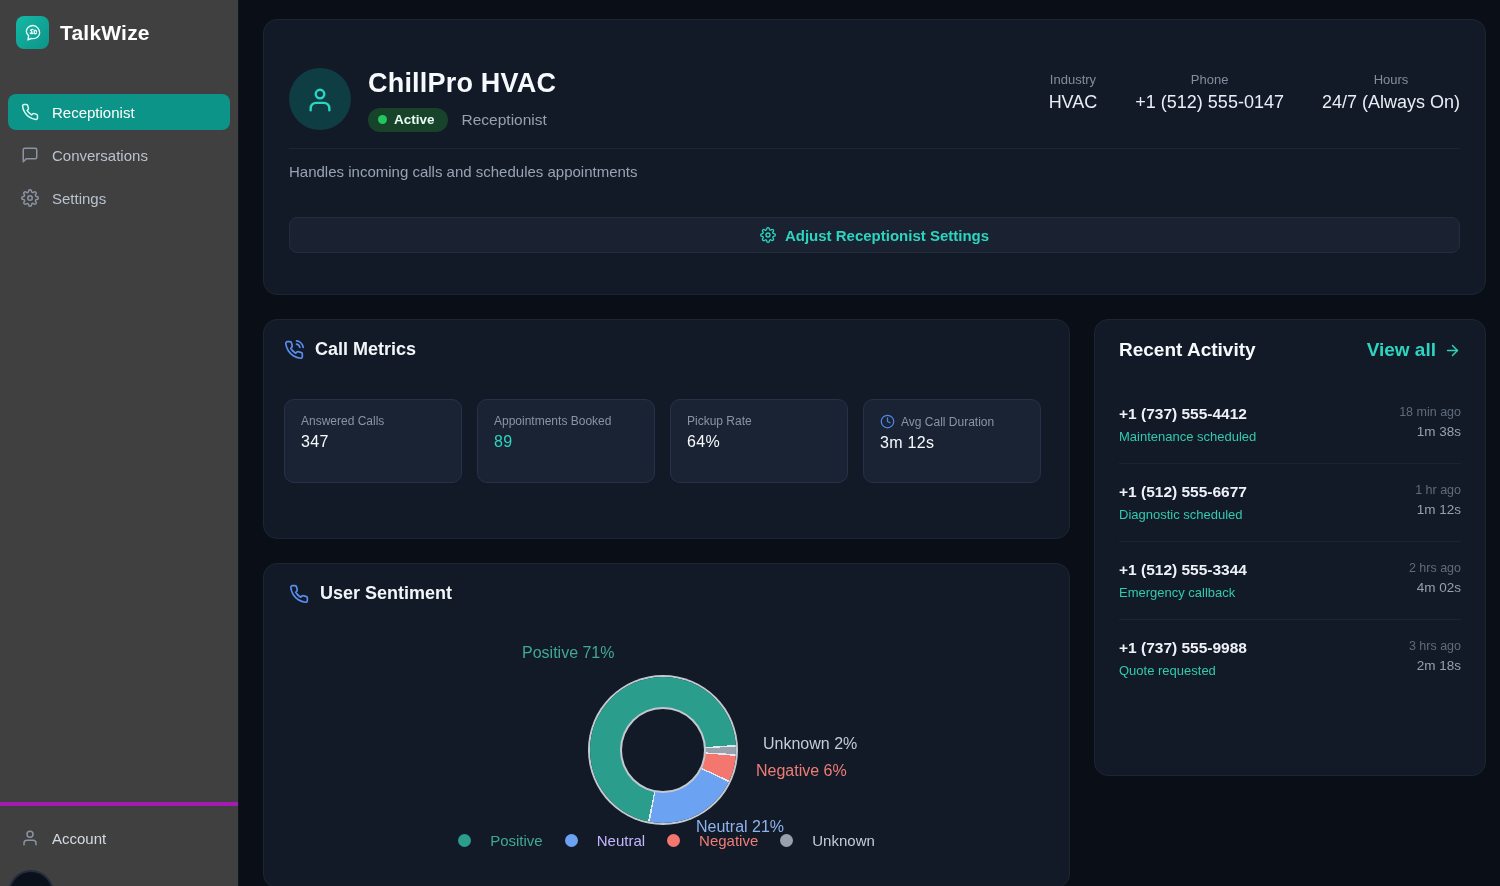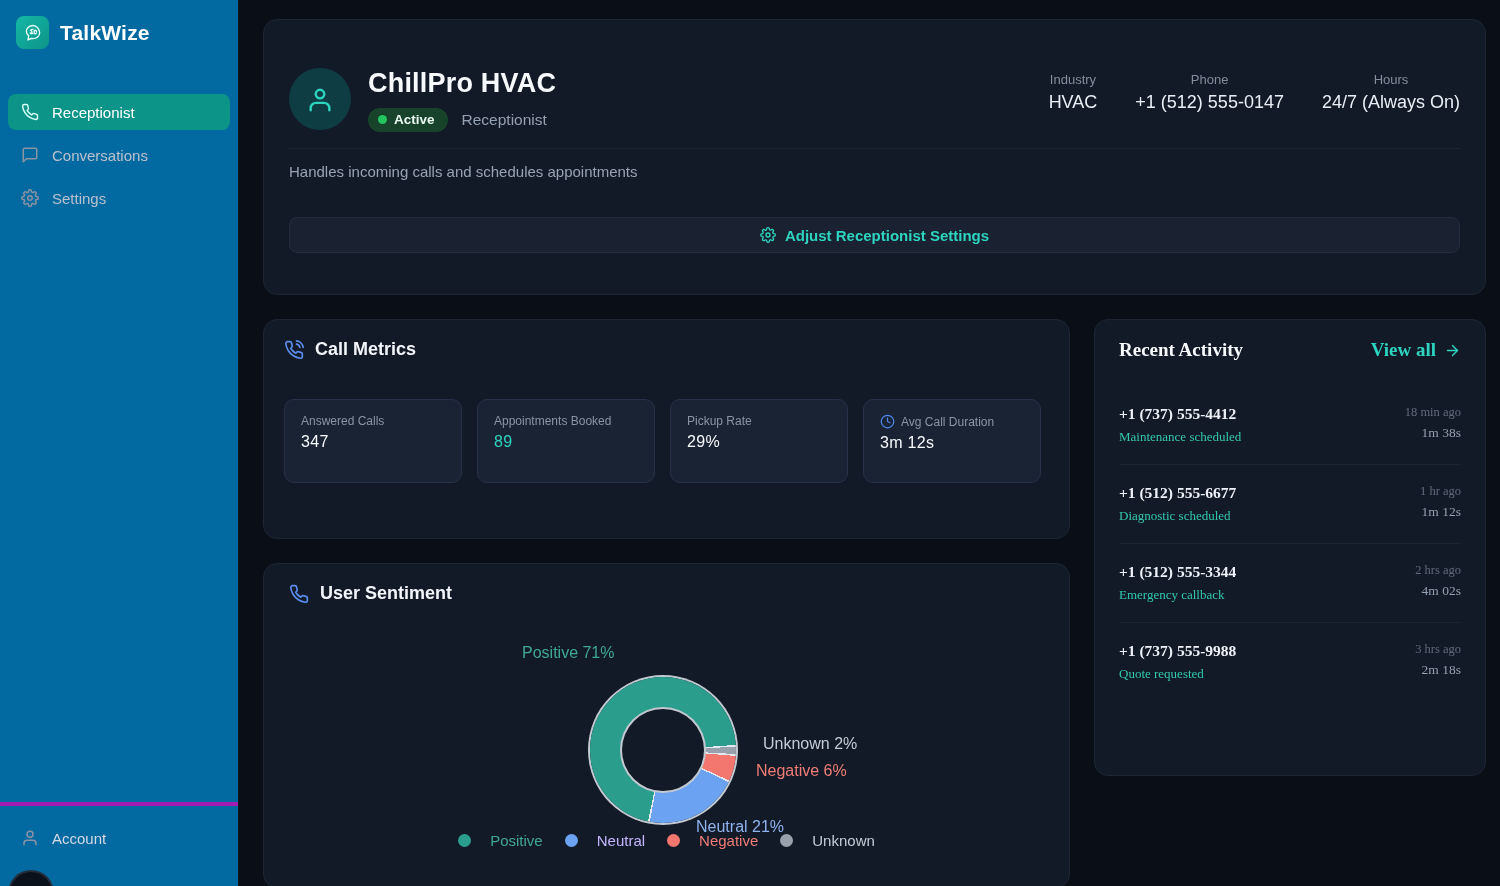--- a/index.html
+++ b/index.html
@@ -1,20 +1,20 @@
 <!DOCTYPE html>
 <html><head>
 <meta charset="utf-8">
 <style>
   * { margin:0; padding:0; box-sizing:border-box; }
   html,body { width:1500px; height:886px; background:#0a0e17; font-family:"Liberation Sans", sans-serif; overflow:hidden; }
   body { position:relative; color:#eef2f7; }
 
   
-  .sidebar { position:absolute; left:0; top:0; bottom:0; width:239px; background:#0369a1; border-right:1px solid #10161f; }
+  .sidebar { position:absolute; left:0; top:0; bottom:0; width:239px; background:#404040; border-right:1px solid #10161f; }
   .brand { display:flex; align-items:center; gap:11px; padding:16px 16px 0 16px; cursor:pointer; }
   .brand-logo { width:33px; height:33px; border-radius:8px; background:linear-gradient(135deg,#14b8a6,#0d9488); display:flex; align-items:center; justify-content:center; flex:0 0 auto; }
   .brand-name { font-size:21px; font-weight:700; color:#ffffff; letter-spacing:.2px; }
   .nav { margin-top:45px; padding:0 8px; display:flex; flex-direction:column; gap:7px; }
   .nav-item { display:flex; align-items:center; gap:13px; height:36px; padding:0 13px; border-radius:8px; color:#b9c2ce; font-size:15px; cursor:pointer; }
   .nav-item svg { color:#8a94a4; }
   .nav-item.active { background:#0d9488; color:#ffffff; }
   .nav-item.active svg { color:#d8fff8; }
   .sidebar-bottom { position:absolute; left:0; right:0; bottom:0; border-top:4px solid #a21caf; padding:14px 8px 30px 8px; }
   .sidebar-bottom .nav-item { color:#d4dae3; }
@@ -39,21 +39,21 @@
   .hstat { text-align:center; }
   .hstat-label { font-size:13px; color:#828d9d; }
   .hstat-value { font-size:18px; color:#e9eef5; margin-top:5px; font-weight:500; }
   .header-divider { height:1px; background:#1d2533; margin-top:16px; }
   .agent-desc { margin-top:14px; font-size:15px; color:#97a3b4; }
   .settings-bar { margin-top:37px; height:36px; background:#1a2232; border:1px solid #232d3f; border-radius:8px; display:flex; align-items:center; justify-content:center; gap:9px; cursor:pointer; }
   .settings-bar span { color:#2dd4bf; font-size:15px; font-weight:600; }
 
   .content-row { display:flex; gap:24px; margin-top:24px; align-items:flex-start; }
   .left-col { width:807px; flex:0 0 auto; display:flex; flex-direction:column; gap:24px; }
-  .right-col { flex:1;font-family:Liberation Serif, serif; }
+  .right-col { flex:1; }
 
   .section-title-row { display:flex; align-items:center; gap:11px; }
   .section-title { font-size:18px; font-weight:600; color:#f2f6fa; }
 
   
   .metrics-card { height:220px; padding:19px 20px; }
   .metric-grid { display:flex; gap:15px; margin-top:39px; }
   .metric-box { width:178px; height:84px; background:#1a2333; border:1px solid #27324a; border-radius:10px; padding:14px 16px; }
   .metric-label { font-size:12px; color:#8a94a4; display:flex; align-items:center; gap:6px; }
   .metric-value { font-size:16px; font-weight:400; color:#f7fafc; margin-top:5px; letter-spacing:.3px; }
@@ -198,21 +198,21 @@
           <div class="metric-box">
             <div class="metric-label">Answered Calls</div>
             <div class="metric-value">347</div>
           </div>
           <div class="metric-box">
             <div class="metric-label">Appointments Booked</div>
             <div class="metric-value accent">89</div>
           </div>
           <div class="metric-box">
             <div class="metric-label">Pickup Rate</div>
-            <div class="metric-value">29%</div>
+            <div class="metric-value">64%</div>
           </div>
           <div class="metric-box">
             <div class="metric-label">
               <svg width="15" height="15" viewBox="0 0 24 24" fill="none" stroke="#4f86e8" stroke-width="2" stroke-linecap="round" stroke-linejoin="round">
                   <circle cx="12" cy="12" r="10"></circle>
                   <polyline points="12 6 12 12 16 14"></polyline>
                 </svg>
               <span>Avg Call Duration</span>
             </div>
             <div class="metric-value">3m 12s</div>

